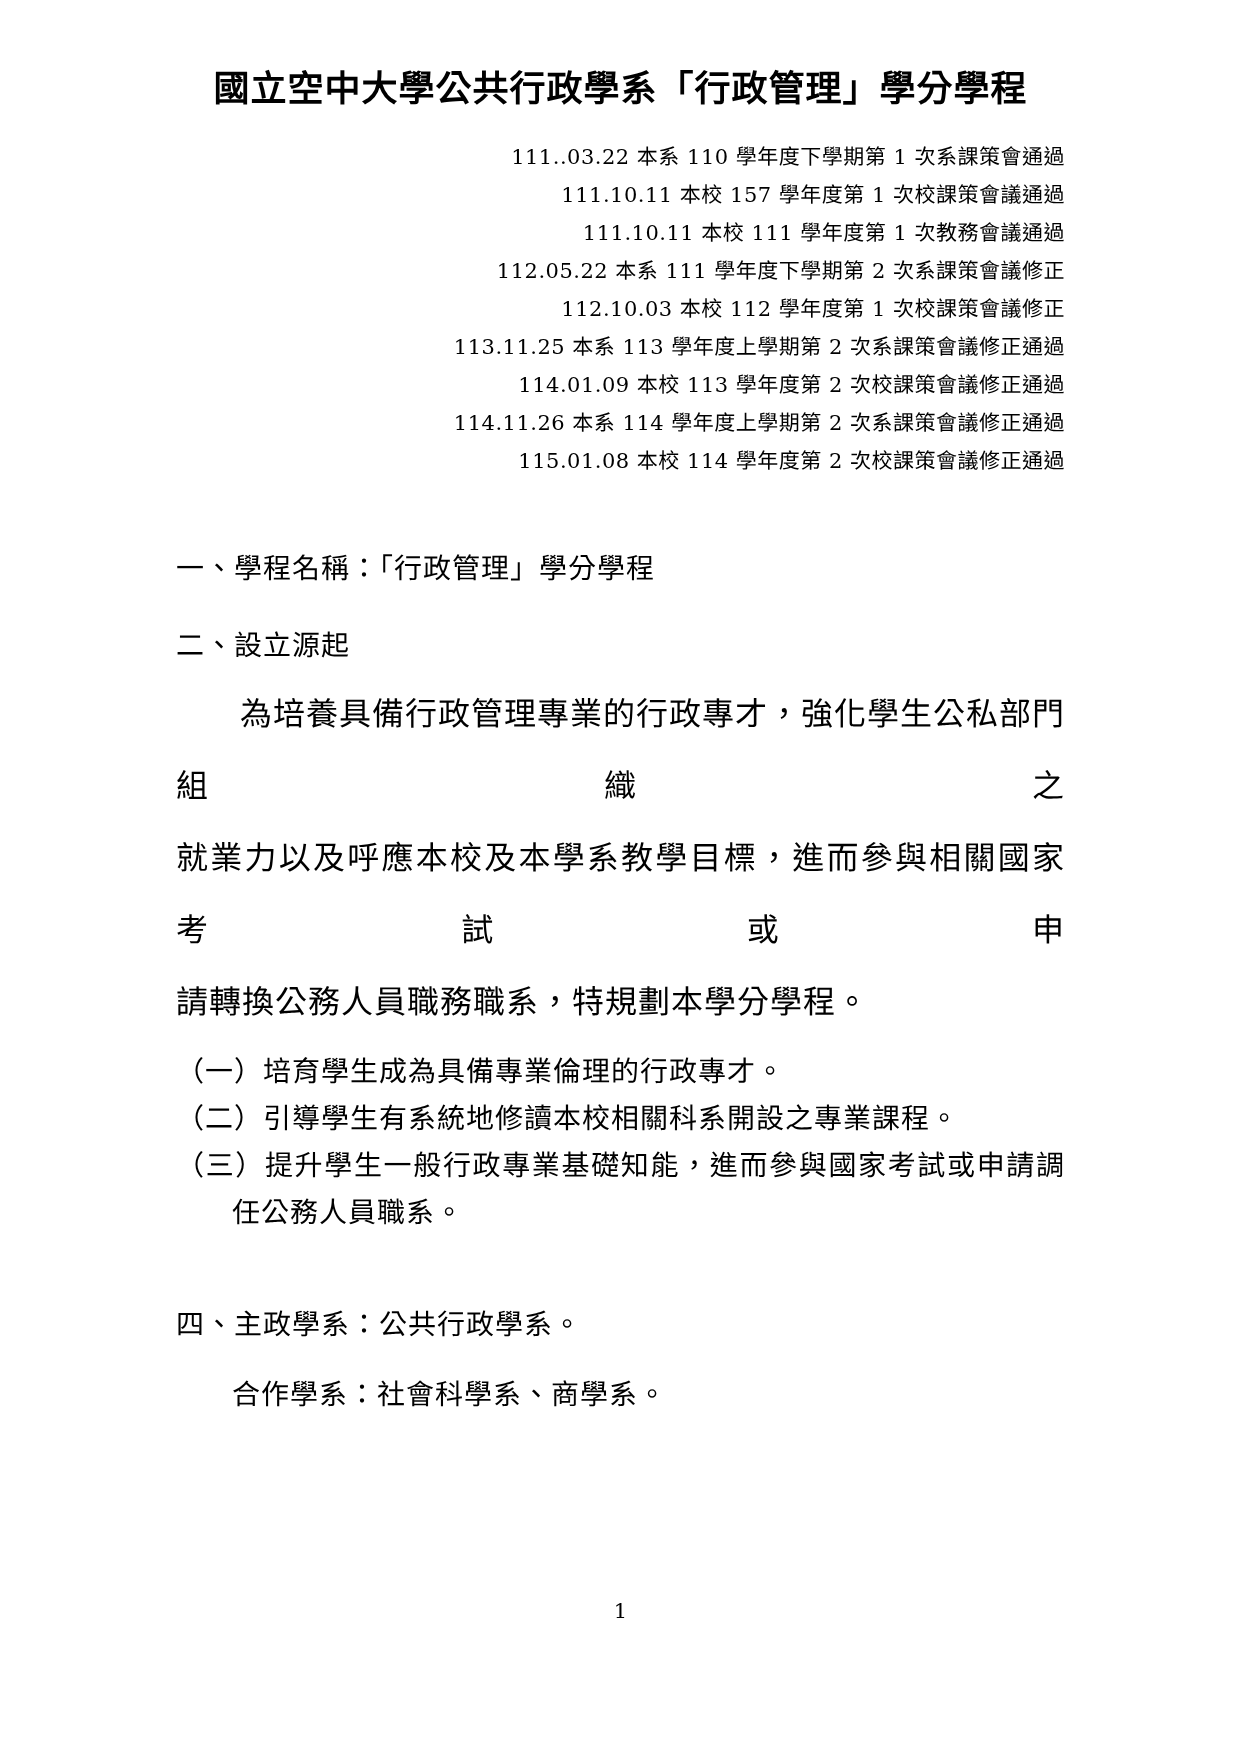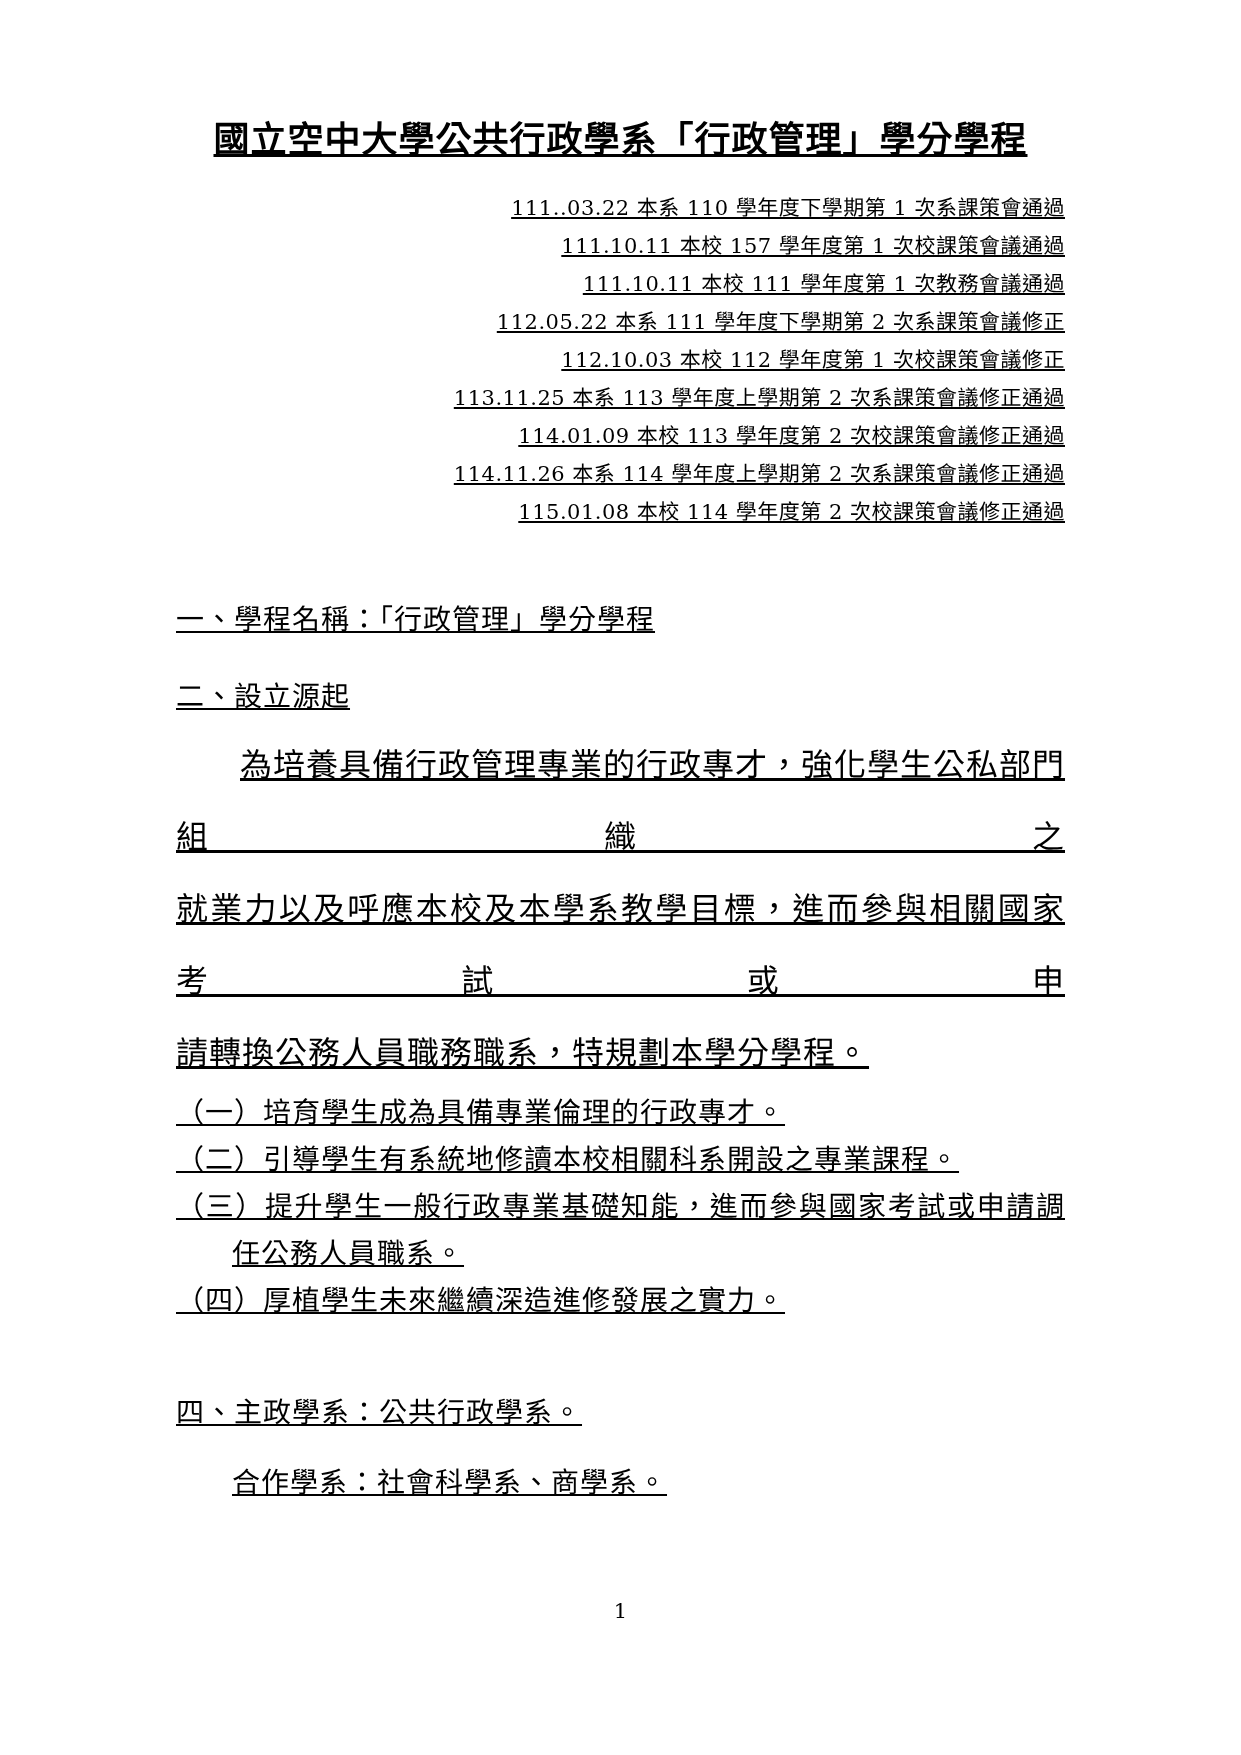--- a/index.html
+++ b/index.html
@@ -5,23 +5,22 @@
   * { margin: 0; padding: 0; box-sizing: border-box; }
   html, body { background: #e8e8e8; }
   body { font-family: "DejaVu Serif", "Liberation Serif", serif; color: #000; }
 
   .page {
     position: relative;
     width: 1241px;
     height: 1755px;
     margin: 0 auto;
     background: #ffffff;
-    padding: 115px 176px 0 176px;
+    padding: 64px 176px 0 176px;
     overflow: hidden;
-    text-decoration: underline;
   }
 
   .doc-title {
     font-size: 36px;
     line-height: 48px;
     font-weight: bold;
     text-align: center;
     letter-spacing: 1px;
     white-space: nowrap;
   }
@@ -54,21 +53,21 @@
   }
   .justify-last {
     text-align: justify;
     text-align-last: justify;
     text-justify: inter-character;
   }
   .first-indent { text-indent: 2em; }
 
   .sec-3 { margin-top: 71px; }
 
-  .purpose-list { }
+  .purpose-list { margin-top: 10px; }
   .purpose-line {
     font-size: 28px;
     line-height: 47px;
     letter-spacing: 1px;
   }
   .hang-indent { padding-left: 2em; }
 
   .sec-4 { margin-top: 72px; }
   .sec-4b { margin-top: 36px; padding-left: 2em; }
 
@@ -112,21 +111,20 @@
       <div class="para-line justify-last">就業力以及呼應本校及本學系教學目標，進而參與相關國家考試或申</div>
       <div class="para-line">請轉換公務人員職務職系，特規劃本學分學程。</div>
     </div>
 
 
     <div class="purpose-list">
       <div class="purpose-line">（一）培育學生成為具備專業倫理的行政專才。</div>
       <div class="purpose-line">（二）引導學生有系統地修讀本校相關科系開設之專業課程。</div>
       <div class="purpose-line justify-last">（三）提升學生一般行政專業基礎知能，進而參與國家考試或申請調</div>
       <div class="purpose-line hang-indent">任公務人員職系。</div>
-      <div class="purpose-line">（四）厚植學生未來繼續深造進修發展之實力。</div>
     </div>
 
     <div class="sec-heading sec-4">四、主政學系：公共行政學系。</div>
 
     <div class="sec-heading sec-4b">合作學系：社會科學系、商學系。</div>
 
   </div>
 
   <div class="page-number">1</div>
 

